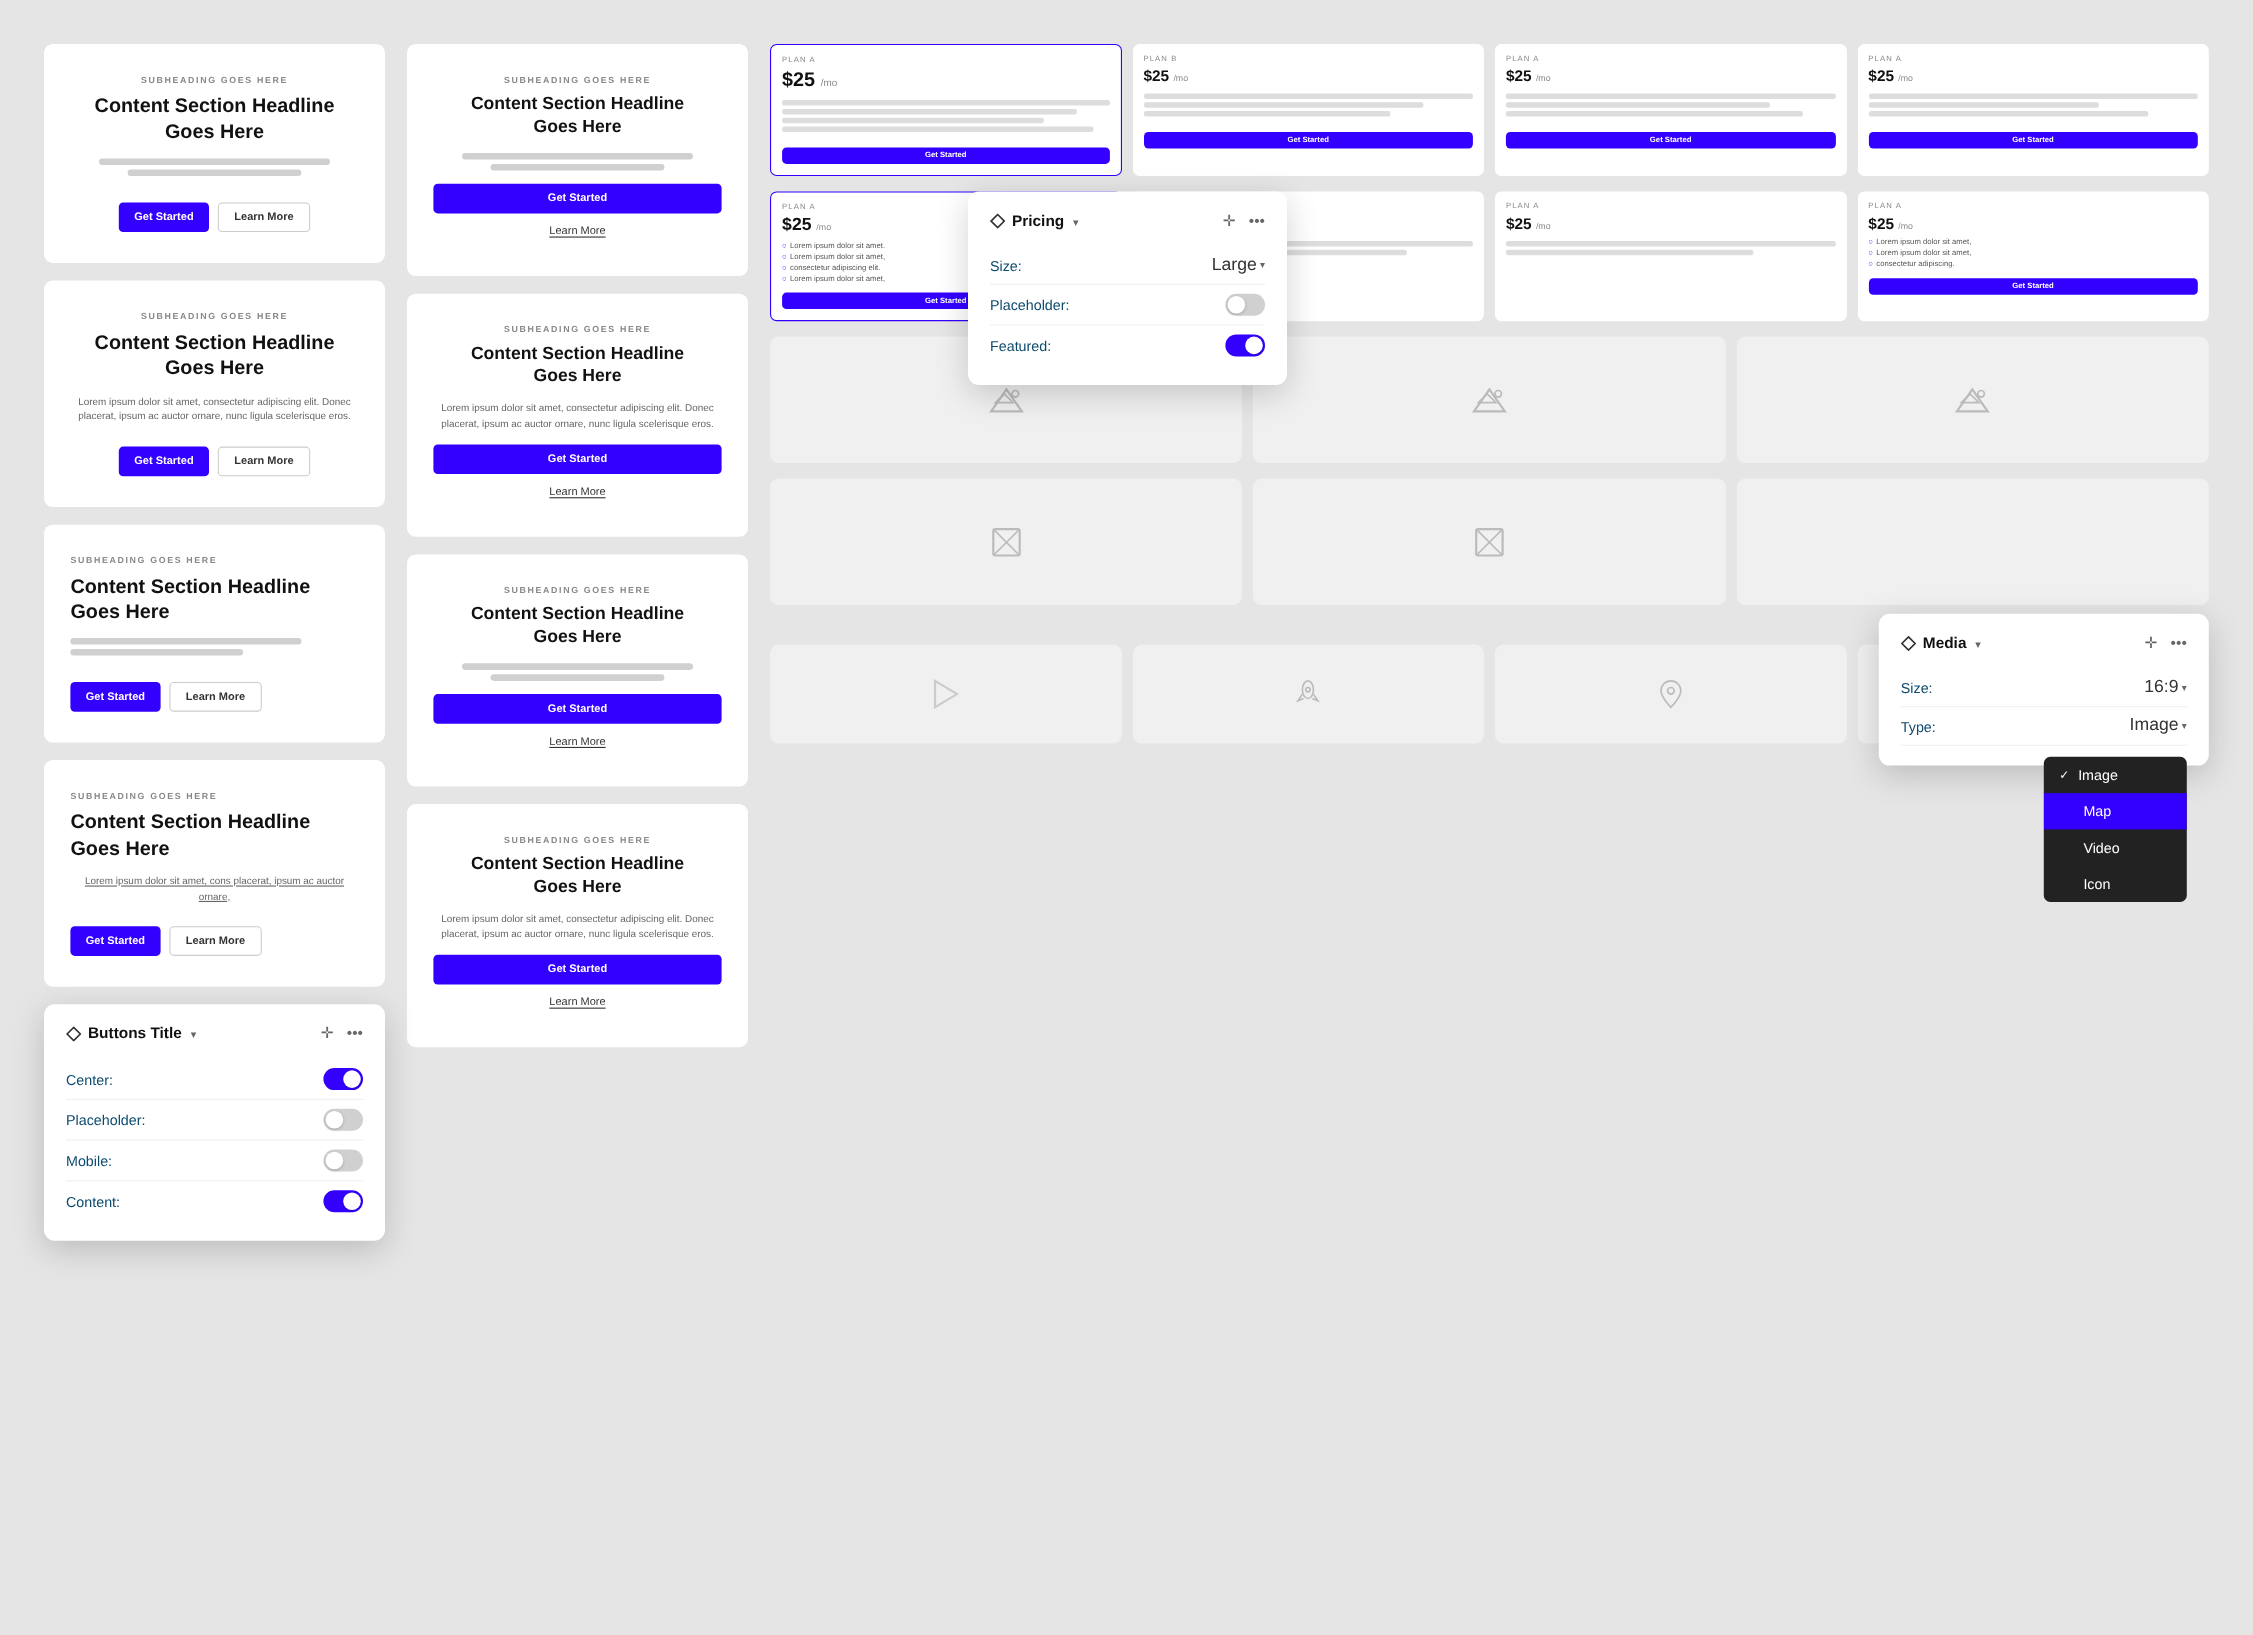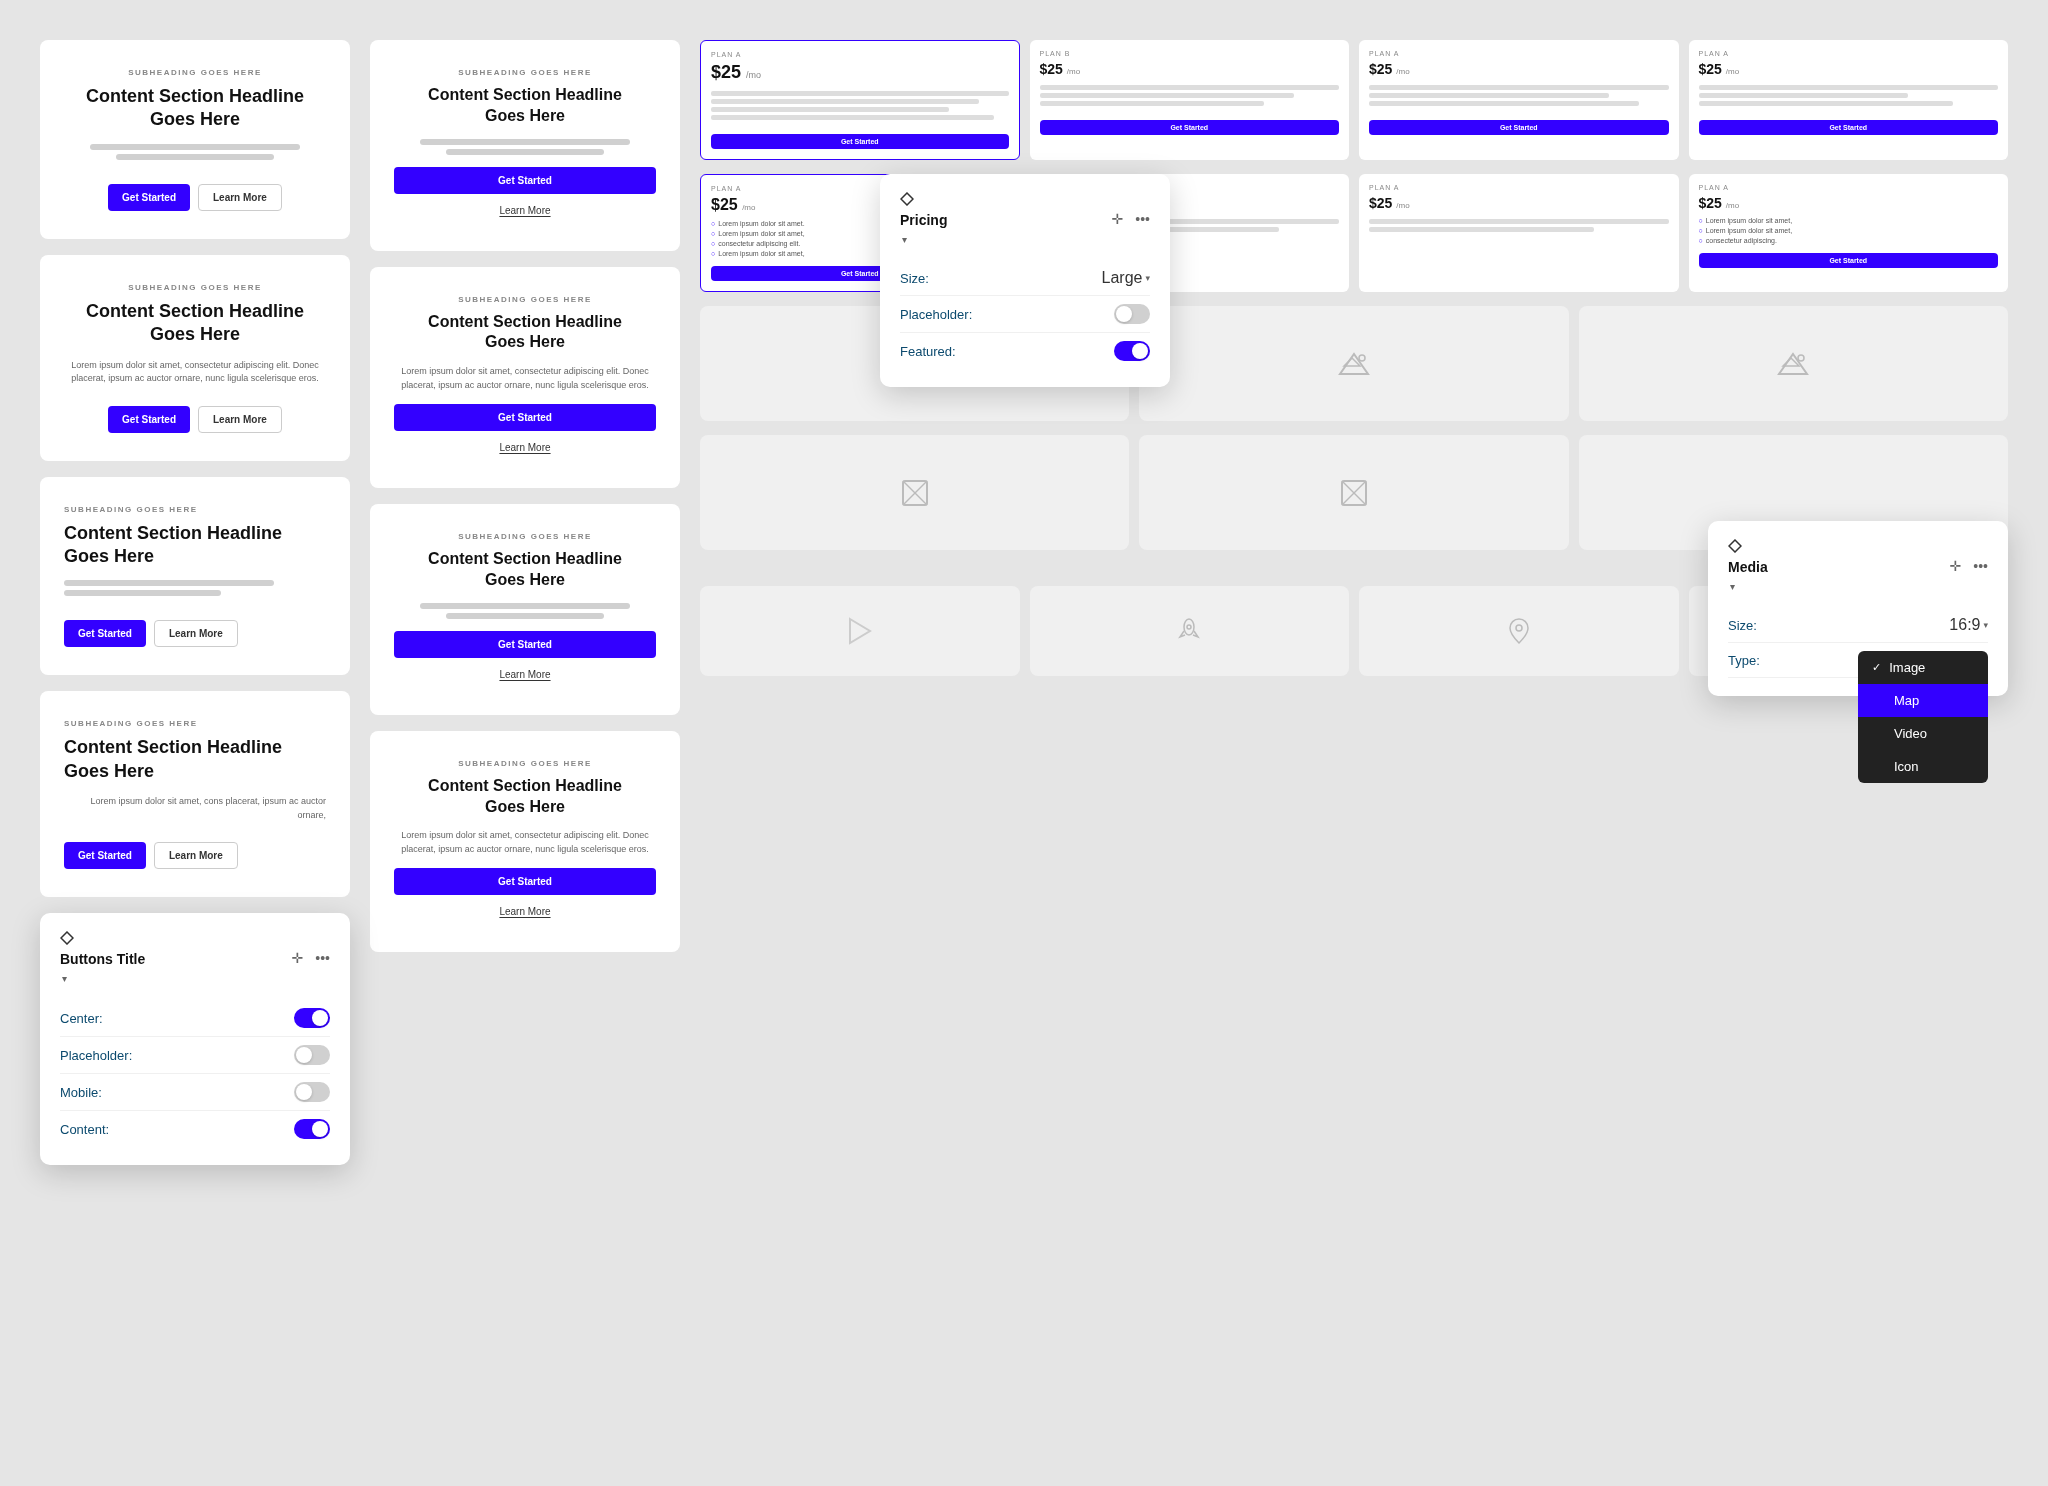--- a/index.html
+++ b/index.html
@@ -172,23 +172,22 @@
 
     .panel-header {
       display: flex;
       align-items: center;
       justify-content: space-between;
       margin-bottom: 16px;
     }
 
     .panel-title-row {
       display: flex;
-      align-items: flex-start;
+      align-items: flex-end;
       gap: 6px;
-      flex-direction: column;
     }
 
     .diamond-icon {
       width: 14px;
       height: 14px;
     }
 
     .panel-title {
       font-size: 14px;
       font-weight: 700;
@@ -396,21 +395,21 @@
       <div class="gray-bar short" style="margin-bottom:16px;"></div>
       <div class="btn-row">
         <button class="btn-primary">Get Started</button>
         <button class="btn-secondary">Learn More</button>
       </div>
     </div>
 
     <div class="content-card" style="align-items:flex-start; text-align:left; position:relative;">
       <div class="subheading">SUBHEADING GOES HERE</div>
       <div class="headline">Content Section Headline Goes Here</div>
-      <div class="body-text" style="text-align:right;">Lorem ipsum dolor sit amet, cons placerat, ipsum ac auctor ornare,</div>
+      <div class="body-text" style="text-align:center;text-decoration:underline;">Lorem ipsum dolor sit amet, cons placerat, ipsum ac auctor ornare,</div>
       <div class="btn-row">
         <button class="btn-primary">Get Started</button>
         <button class="btn-secondary">Learn More</button>
       </div>
     </div>
 
     <div class="floating-panel" style="position:relative; margin-top:0; left:auto; top:auto;">
       <div class="panel-header">
         <div class="panel-title-row">
           <svg class="diamond-icon" viewBox="0 0 14 14" fill="none" stroke="#333" stroke-width="1.5">

